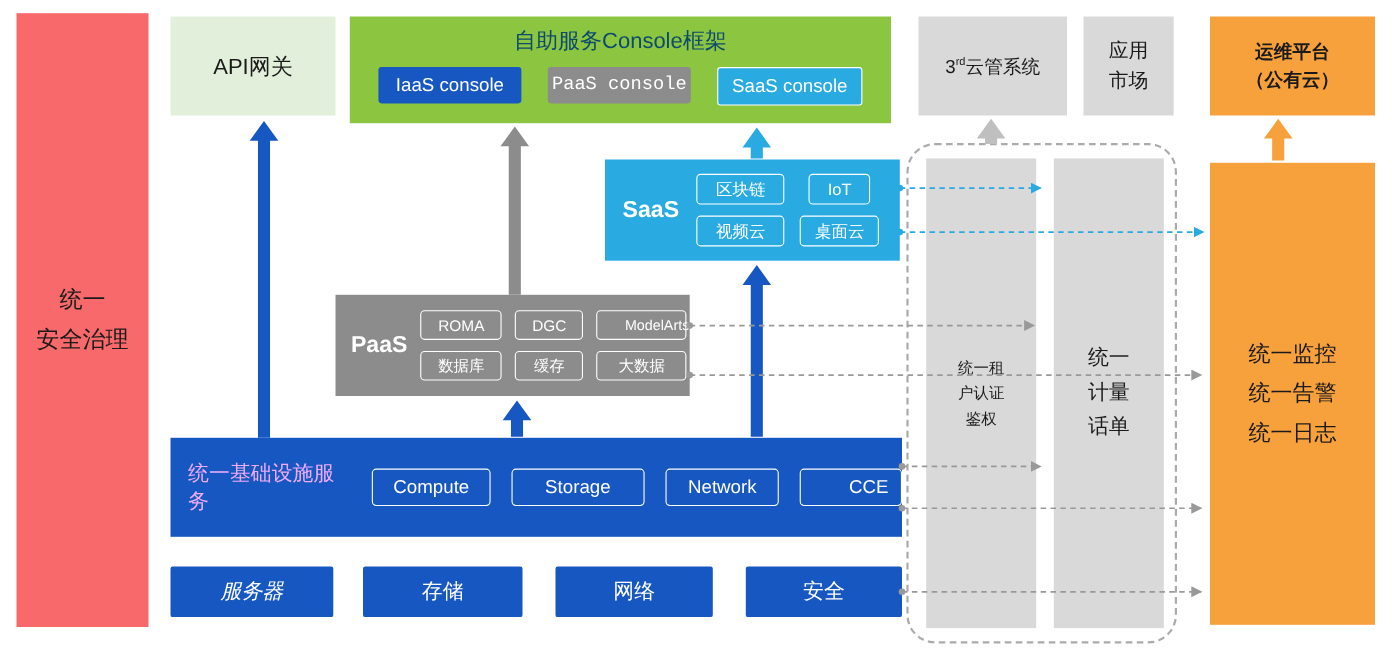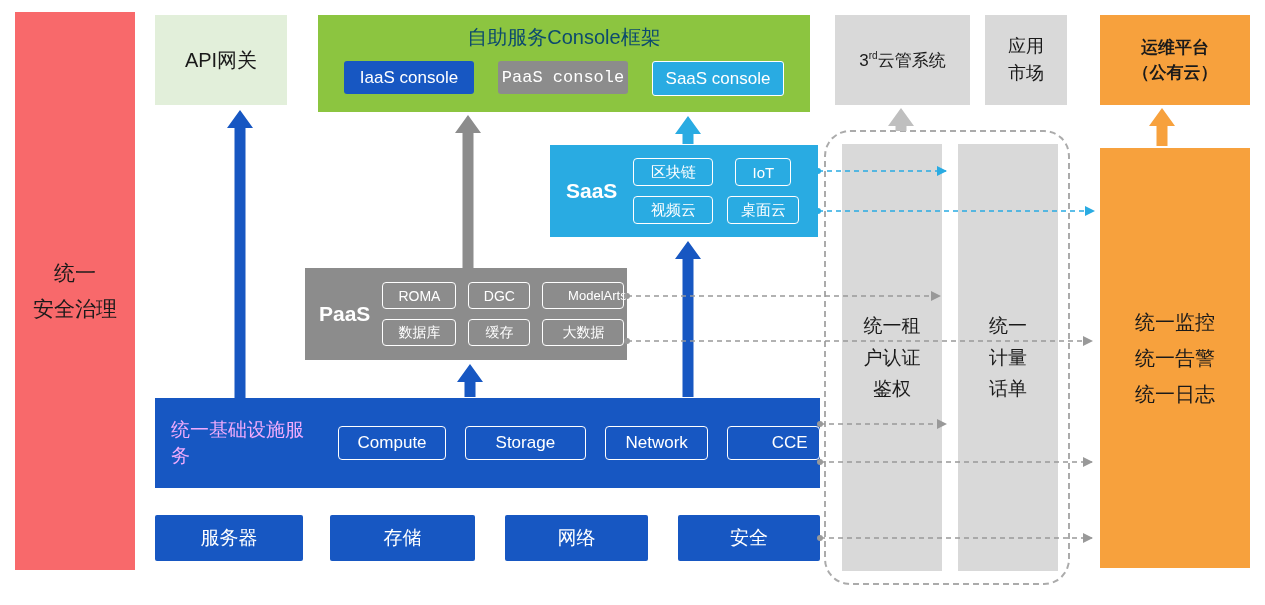--- a/index.html
+++ b/index.html
@@ -8,21 +8,21 @@
   }
   html,body{margin:0;padding:0;background:#fff;}
   .stage{position:relative;width:1265px;height:605px;background:#fff;
          font-family:"Liberation Sans", sans-serif;color:var(--ink);overflow:hidden;}
   .abs{position:absolute;box-sizing:border-box;}
   .center{display:flex;align-items:center;justify-content:center;text-align:center;}
   .preline{white-space:pre-line;}
 
   .red-bar{left:15px;top:12px;width:120px;height:558px;background:var(--red);
            font-size:21px;line-height:1.7;}
-  .api-box{left:155px;top:15px;width:132px;height:90px;background:var(--lgreen);font-size:20px;}
+  .api-box{left:155px;top:15px;width:150px;height:90px;background:var(--lgreen);font-size:20px;}
 
   .console-box{left:318px;top:15px;width:492px;height:97px;background:var(--green);}
   .console-title{margin-top:9px;text-align:center;font-size:20px;color:#0c4a6e;}
   .console-row{display:flex;justify-content:center;gap:24px;margin-top:10px;}
   .console-chip{width:130px;height:33px;border-radius:3px;color:#fff;font-size:17px;}
   .chip-iaas{background:var(--blue);}
   .chip-cpaas{background:var(--gray);font-family:Liberation Mono, monospace;}
   .chip-csaas{background:var(--cyan);border:1px solid #fff;}
 
   .third-box{left:835px;top:15px;width:135px;height:90px;background:var(--lgray);font-size:17px;}
@@ -48,27 +48,27 @@
   .paas-grid .chip{font-size:14px;}
   .chip-modelarts{font-size:13px !important;padding-left:28px;}
 
   .infra-box{left:155px;top:398px;width:665px;height:90px;background:var(--blue);
              display:flex;align-items:center;padding-left:16px;gap:19px;}
   .infra-label{color:#f0abfc;font-size:19px;}
   .infra-chip{height:34px;font-size:17px;border-radius:4px;}
   .w-compute{width:110px;} .w-storage{width:124px;} .w-network{width:106px;} .w-cce{width:94px;padding-left:32px;}
 
   .hw-box{top:515px;height:46px;background:var(--blue);color:#fff;font-size:19px;border-radius:2px;}
-  .hw1{left:155px;width:148px;} .hw2{left:330px;width:145px;}
+  .hw1{left:155px;width:148px;font-style:italic;} .hw2{left:330px;width:145px;}
   .hw3{left:505px;width:143px;} .hw4{left:678px;width:142px;}
 
   .dashed-frame{left:824px;top:130px;width:246px;height:455px;border:2px dashed #ABABAB;
                 border-radius:26px;}
   .auth-bar{left:842px;top:144px;width:100px;height:427px;background:var(--lgray);
-            font-size:19px;line-height:1.65;}
+            font-size:14px;line-height:1.65;}
   .meter-bar{left:958px;top:144px;width:100px;height:427px;background:var(--lgray);
              font-size:19px;line-height:1.65;}
   .monitor-bar{left:1100px;top:148px;width:150px;height:420px;background:var(--orange);
                font-size:20px;line-height:1.8;}
 
   .overlay{position:absolute;left:0;top:0;pointer-events:none;}
 </style>
 </head>
 <body>
 

